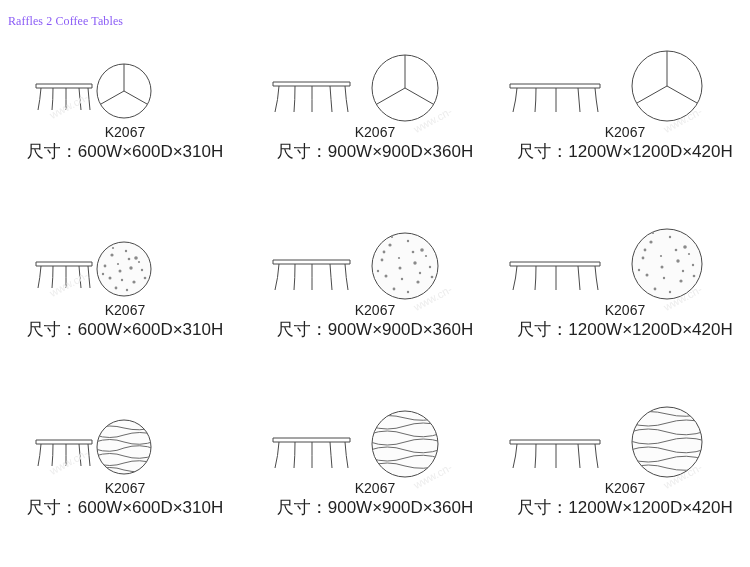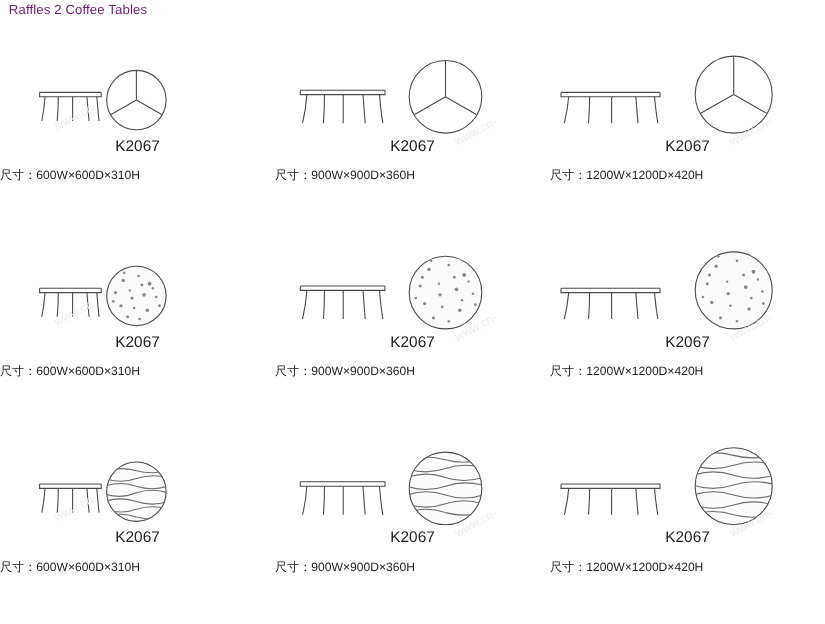--- a/index.html
+++ b/index.html
@@ -11,25 +11,26 @@
     width: 750px;
     height: 567px;
     position: relative;
     font-family: "Liberation Sans", sans-serif;
     color: #1a1a1a;
     overflow: hidden;
   }
   .page-title {
     position: absolute;
     left: 8px;
-    top: 2px;
+    top: 14px;
     font-size: 12px;
-    color: #701a75;
+    color: #8b5cf6;
     letter-spacing: 0.1px;
     white-space: nowrap;
+    font-family: Liberation Serif, serif;
   }
   .grid {
     position: absolute;
     left: 0;
     top: 22px;
     width: 750px;
   }
   .row {
     display: flex;
     width: 750px;
@@ -49,23 +50,23 @@
     left: 0;
     top: 0;
   }
   .code {
     text-align: center;
     font-size: 14px;
     color: #222;
     margin-top: 2px;
   }
   .dims {
-    font-size: 11px;
+    text-align: center;
+    font-size: 17px;
     color: #222;
-    margin-top: 12px;
     white-space: nowrap;
   }
   .watermark {
     position: absolute;
     font-size: 11px;
     color: #ededed;
     transform: rotate(-28deg);
     pointer-events: none;
     white-space: nowrap;
     font-family: "Liberation Sans", sans-serif;

